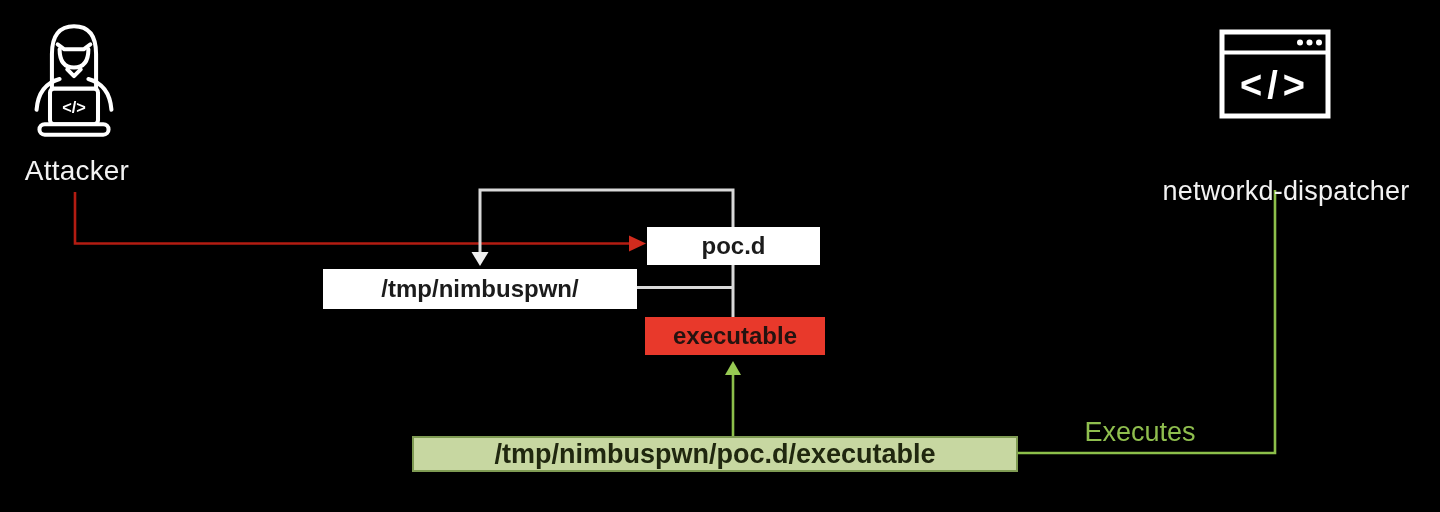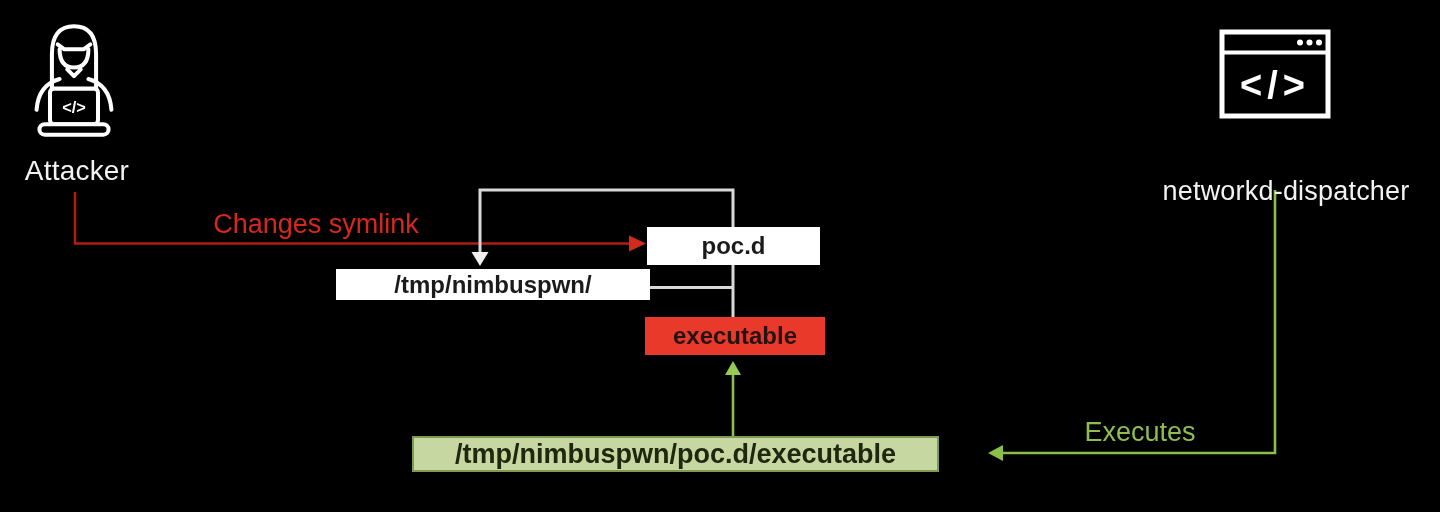--- a/index.html
+++ b/index.html
@@ -75,24 +75,23 @@
     <line x1="3" y1="23.5" x2="109" y2="23.5" stroke="#ffffff" stroke-width="4"></line>
     <g fill="#ffffff">
       <circle cx="81" cy="13.5" r="3"></circle>
       <circle cx="90.5" cy="13.5" r="3"></circle>
       <circle cx="100" cy="13.5" r="3"></circle>
     </g>
     <text x="56" y="69" text-anchor="middle" fill="#ffffff" font-family="Liberation Sans, sans-serif" font-size="38" font-weight="bold" letter-spacing="5">&lt;/&gt;</text>
   </svg>
   <div class="node-label" style="left:1136px;top:129px;width:300px;font-size:27px;margin-top:47px;">networkd-dispatcher</div>
 
-  <div class="edge-label red" style="left:196px;top:209px;width:240px;">Changes symlink</div>
   <div class="edge-label green" style="left:1060px;top:417px;width:160px;">Executes</div>
 
   <div class="dbox box-white" style="left:647px;top:227px;width:173px;height:38px;">poc.d</div>
 
-  <div class="dbox box-white" style="left:323px;top:269px;width:314px;height:31px;margin-left:13px;">/tmp/nimbuspwn/</div>
+  <div class="dbox box-white" style="left:323px;top:269px;width:314px;height:40px;">/tmp/nimbuspwn/</div>
 
   <div class="dbox box-red" style="left:645px;top:317px;width:180px;height:38px;">executable</div>
 
-  <div class="dbox box-green" style="left:412px;top:436px;width:527px;height:36px;">/tmp/nimbuspwn/poc.d/executable</div>
+  <div class="dbox box-green" style="left:412px;top:436px;width:606px;height:36px;">/tmp/nimbuspwn/poc.d/executable</div>
 
 </div>
 
 </body></html>

